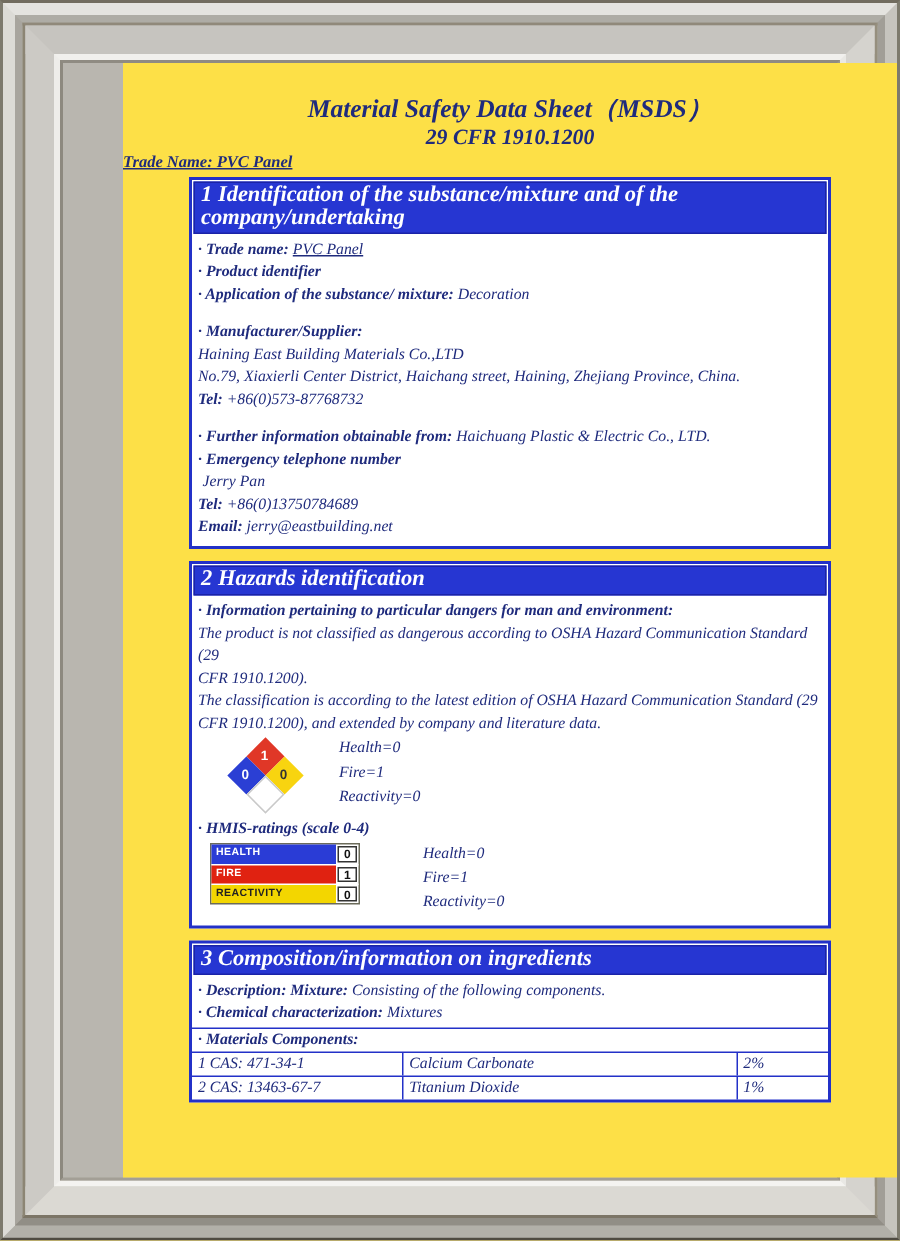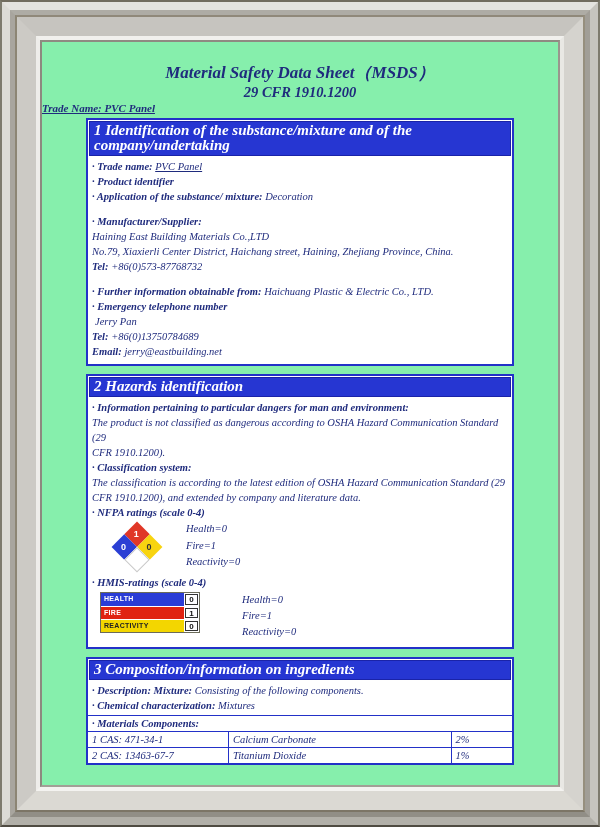--- a/index.html
+++ b/index.html
@@ -17,22 +17,22 @@
   .f4 { width:100%; height:100%; border-style:solid; border-width:2px;
         border-color:#90897a #968f7e #7c7566 #8c8574; }
   .f5 { width:100%; height:100%; border-style:solid; border-width:19px;
         border-color:#c6c4bf #d5d3ce #dbd9d3 #cccac5; }
   .f6 { width:100%; height:100%; border-style:solid; border-width:4px;
         border-color:#f1f0ed #e9e8e4 #f4f3f0 #eeedea; }
   .f7 { width:100%; height:100%; border-style:solid; border-width:2px;
         border-color:#8f8b82 #9a968d #a39f96 #8d897f; }
 
   
-  .page { width:100%; height:100%; background:#86efac; overflow:hidden;
-          color:#1f2b7d; font-style:italic; padding-top:20px; }
+  .page { width:100%; height:100%; background:#fde047; overflow:hidden;
+          color:#1f2b7d; font-style:italic; padding-top:20px;margin-left:40px; }
 
   .title    { text-align:center; font-size:17px; font-weight:bold; line-height:21px; }
   .subtitle { text-align:center; font-size:14.5px; font-weight:bold; line-height:18px; }
   .tradeline{ text-align:left; font-size:11px; font-weight:bold; line-height:14px;
               text-decoration:underline; margin-bottom:3px; }
 
   .section { margin:0 44px 8px 44px; border:2px solid #2331c8; background:#fff; }
   .sec-header { margin:1px; border:1px solid #1a23a8; background:#2636d2; color:#ffffff;
                 font-weight:bold; font-size:15px; line-height:15px; padding:1px 4px 2px; }
   .sec-body { padding:2px 4px 5px 4px; font-size:10.5px; line-height:15px; }
@@ -115,24 +115,22 @@
         <div><span class="lbl">Email:</span> <span>jerry@eastbuilding.net</span></div>
       </div>
     </div>
 
     <div class="section">
       <div class="sec-header">2 Hazards identification</div>
       <div class="sec-body">
         <div><span class="lbl">· Information pertaining to particular dangers for man and environment:</span></div>
         <div>The product is not classified as dangerous according to OSHA Hazard Communication Standard (29</div>
         <div>CFR 1910.1200).</div>
-        <div><span class="lbl">· Classification system:</span></div>
         <div>The classification is according to the latest edition of OSHA Hazard Communication Standard (29</div>
         <div>CFR 1910.1200), and extended by company and literature data.</div>
-        <div><span class="lbl">· NFPA ratings (scale 0-4)</span></div>
 
         <div class="nfpa-flex">
           <div class="nfpa-wrap">
             <div class="nfpa-grid">
               <div class="nc nc-fire">
                               <span>1</span>
                             </div>
               <div class="nc nc-react">
                               <span>0</span>
                             </div>

